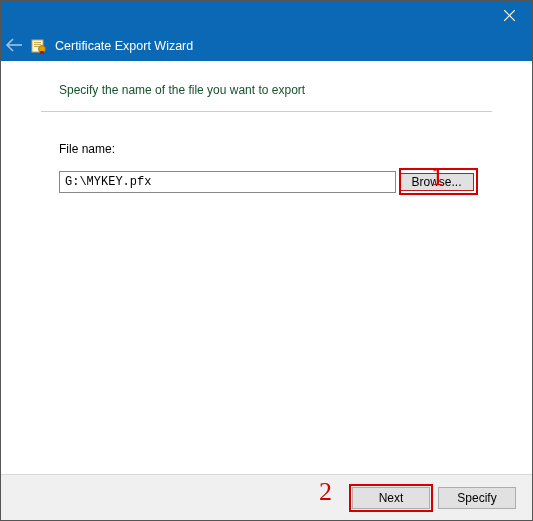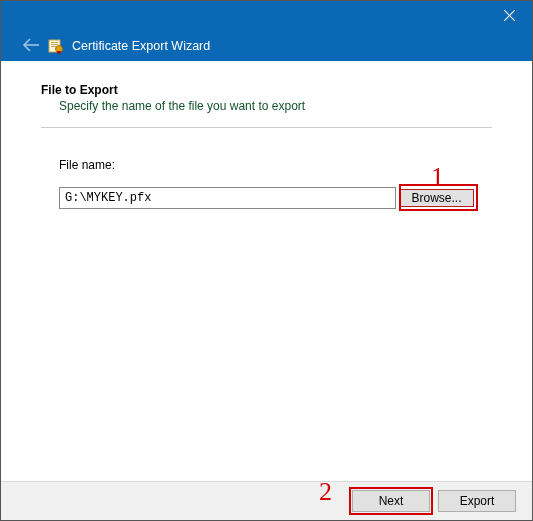--- a/index.html
+++ b/index.html
@@ -29,21 +29,21 @@
       color: #fff;
       font-size: 14px;
       cursor: pointer;
     }
     .header {
       height: 30px;
       background: #0a68b4;
       color: #fff;
       display: flex;
       align-items: center;
-      padding: 0 21px;
+      padding: 0 4px;
       gap: 8px;
       font-size: 12.5px;
     }
     .back-arrow {
       font-size: 18px;
       color: #9ec5e6;
       cursor: pointer;
       line-height: 1;
     }
     .cert-icon {
@@ -105,21 +105,21 @@
       width: 79px;
       height: 27px;
       border: 2px solid #d40000;
       pointer-events: none;
     }
     .footer {
       position: absolute;
       bottom: 0;
       left: 0;
       right: 0;
-      height: 39px;
+      height: 46px;
       background: #f0f0f0;
       border-top: 1px solid #d8d8d8;
       display: flex;
       justify-content: flex-end;
       align-items: center;
       padding-right: 16px;
       gap: 8px;
     }
     .footer-btn {
       height: 22px;
@@ -180,36 +180,35 @@
       <rect x="3" y="6" width="7" height="1" fill="#c8a755"></rect>
       <rect x="3" y="8" width="5" height="1" fill="#c8a755"></rect>
       <circle cx="11" cy="11" r="3.5" fill="#e2a100" stroke="#9a6b00" stroke-width="0.8"></circle>
       <path d="M9.5 13 L9 16 L11 15 L13 16 L12.5 13 Z" fill="#b40000"></path>
     </svg>
   </span>
   <span>Certificate Export Wizard</span>
 </div>
 
 <div class="content">
-  <div class="section-title">File to Export</div>
   <div class="section-desc">Specify the name of the file you want to export</div>
   <hr class="sep">
   <div class="field-group">
     <div class="field-label">File name:</div>
     <div class="input-row">
       <input type="text" class="text-input" value="G:\MYKEY.pfx" style="">
       <button class="browse-btn">Browse...</button>
       <div class="browse-highlight"></div>
     </div>
   </div>
 </div>
 
 <div class="annot annot-1">1</div>
 
 <div class="footer">
   <div class="next-wrap">
     <button class="footer-btn">Next</button>
     <div class="next-highlight"></div>
   </div>
-  <button class="footer-btn">Export</button>
+  <button class="footer-btn">Specify</button>
 </div>
 
 <div class="annot annot-2">2</div>
 
 </body></html>

